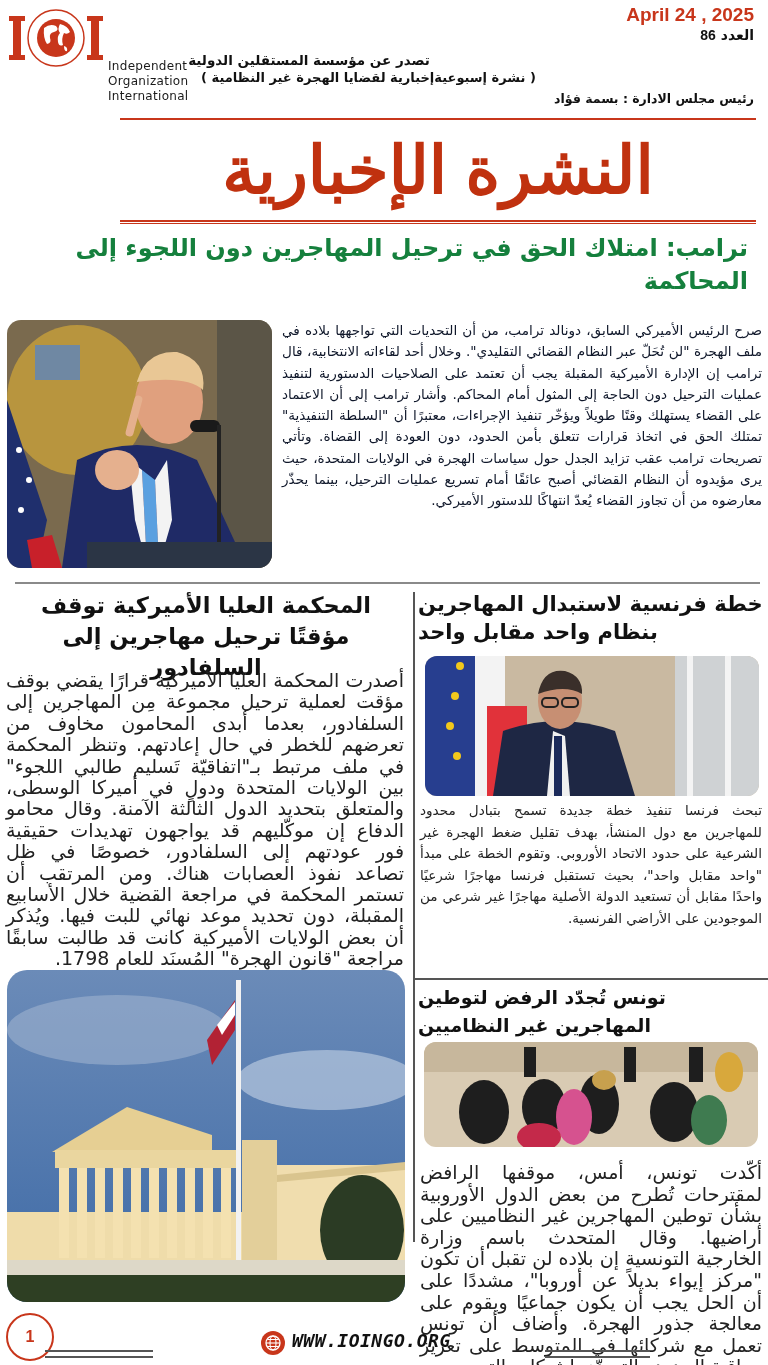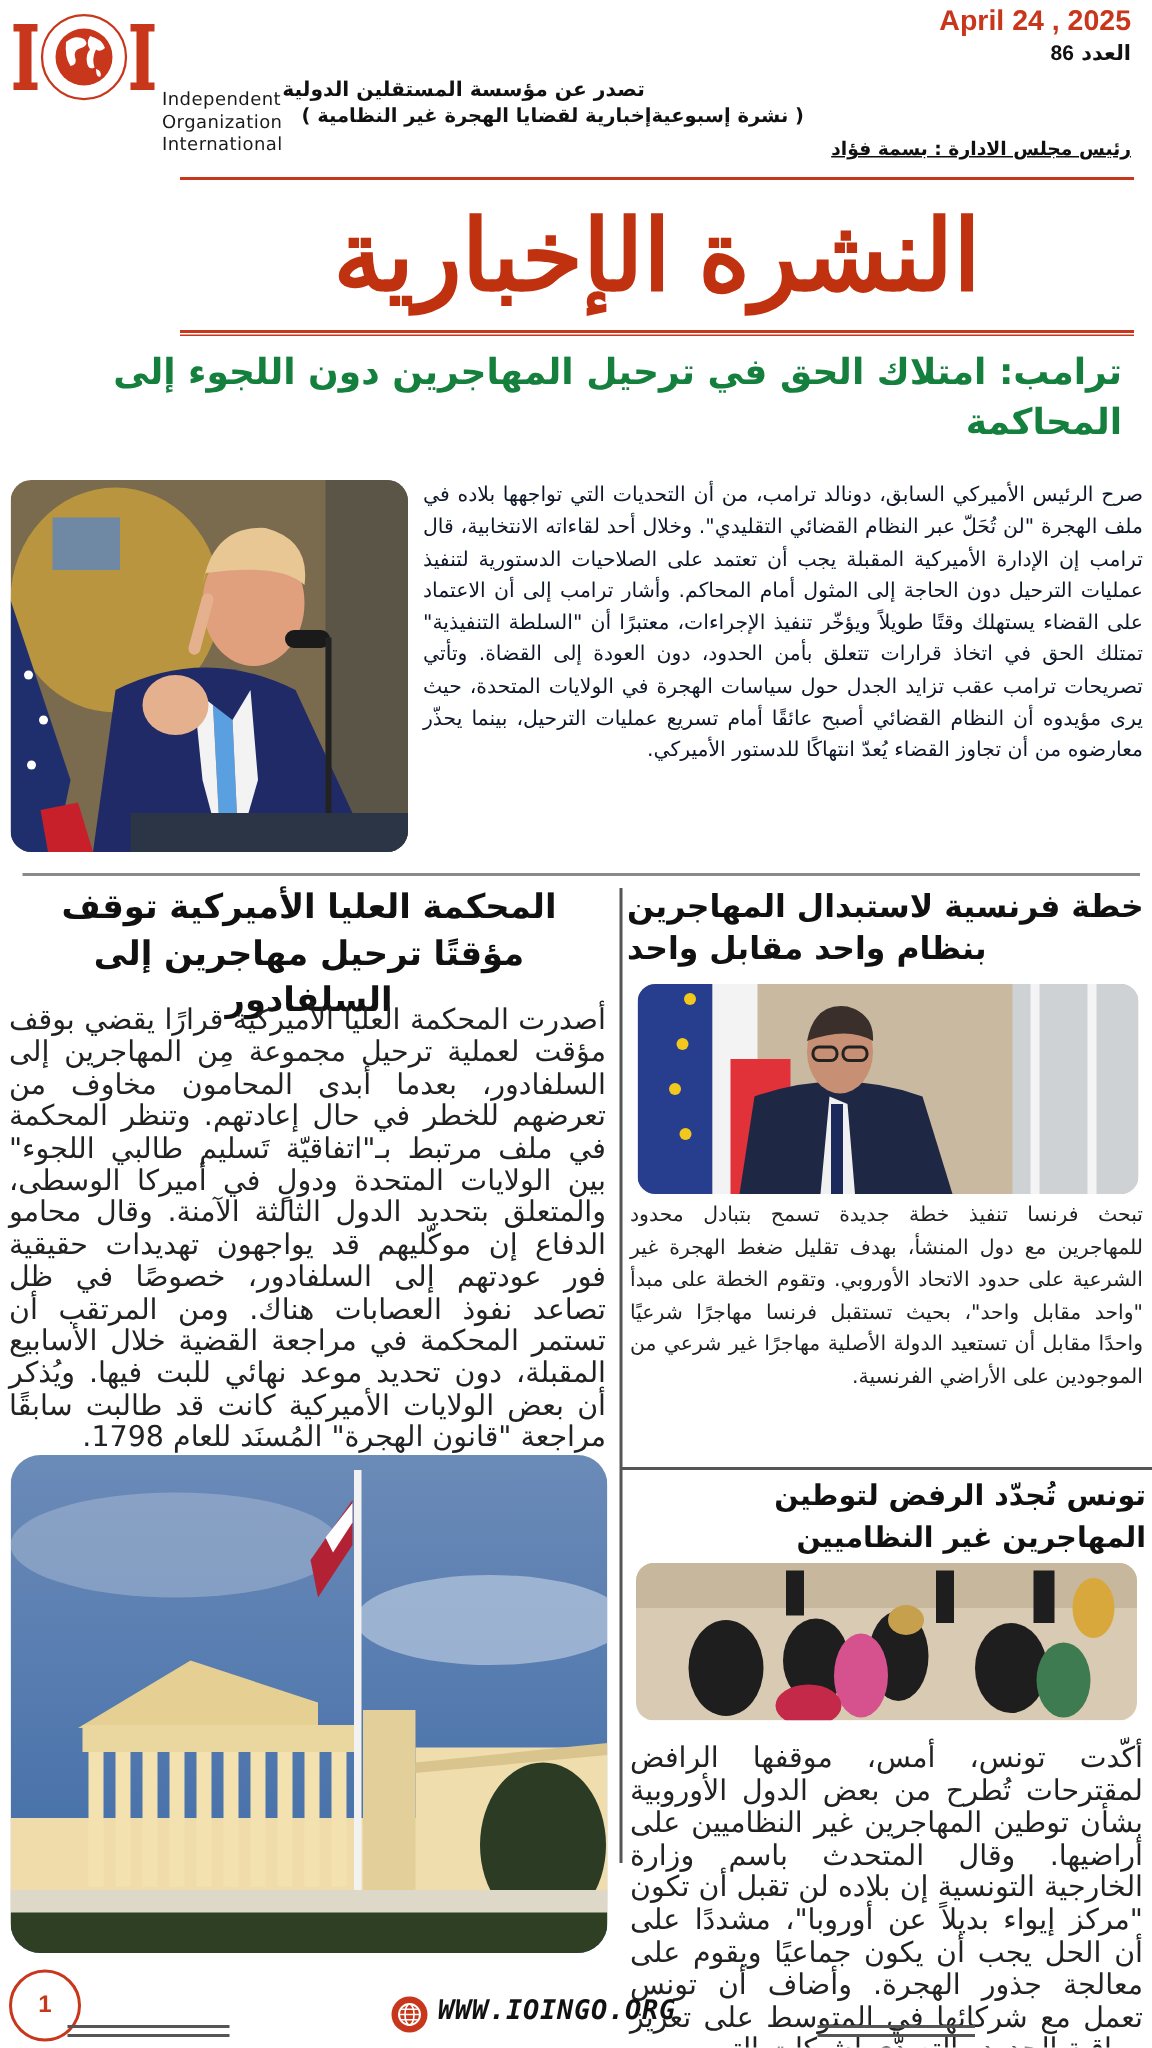--- a/index.html
+++ b/index.html
@@ -7,21 +7,21 @@
     body { position: relative; font-family: "DejaVu Sans", sans-serif; color: #111; }
 
     
     .logo { position: absolute; left: 6px; top: 8px; width: 100px; height: 60px; }
     .logo-text { position: absolute; left: 108px; top: 15px; font-family: "DejaVu Sans", sans-serif; font-size: 12px; line-height: 15px; color: #1a1a1a; letter-spacing: 0.3px; margin-top: 44px; }
     .date { position: absolute; right: 14px; top: 4px; font-family: "Liberation Sans", sans-serif; font-weight: bold; font-size: 19px; color: #c8361b; }
     .issue { position: absolute; right: 14px; top: 27px; font-family: "DejaVu Sans", sans-serif; font-weight: bold; font-size: 14px; color: #111; direction: rtl; }
     .issue .num { font-family: "Liberation Sans", sans-serif; }
     .publisher { position: absolute; left: 0; width: 768px; top: 52px; text-align: center; font-weight: bold; font-size: 13.5px; direction: rtl; padding-right: 150px; }
     .subtitle { position: absolute; left: 0; width: 768px; top: 70px; text-align: center; font-weight: bold; font-size: 13px; direction: rtl; padding-right: 31px; }
-    .chair { position: absolute; right: 14px; top: 91px; font-weight: bold; font-size: 12.5px; direction: rtl; text-decoration: underline; }
+    .chair { position: absolute; right: 14px; top: 91px; font-weight: bold; font-size: 12.5px; direction: rtl; }
 
     .rule-red { position: absolute; left: 120px; width: 636px; height: 2px; background: #c8361b; }
     .rule-red.top1 { top: 118px; }
     .rule-red.bot1 { top: 220px; }
     .rule-red.bot2 { top: 223px; height: 1px; }
 
     .masthead { position: absolute; left: 120px; width: 636px; top: 122px; height: 96px; text-align: center; direction: rtl; font-family: Liberation Sans, sans-serif; font-weight: bold; font-size: 66px; line-height: 96px; color: #c0310f; letter-spacing: 1px; }
 
     
     .lead-title { position: absolute; left: 20px; width: 728px; top: 232px; text-align: right; direction: rtl; font-weight: bold; font-size: 24px; line-height: 33px; color: #15803d; }
@@ -37,21 +37,21 @@
     .sc-title { position: absolute; left: 8px; width: 396px; top: 590px; text-align: center; direction: rtl; font-weight: bold; font-size: 22.5px; line-height: 31px; }
     .sc-body { position: absolute; left: 6px; width: 398px; top: 670px; direction: rtl; text-align: justify; font-size: 19px; line-height: 21.4px; color: #222; }
     .sc-img { position: absolute; left: 7px; top: 970px; width: 398px; height: 332px; border-radius: 20px; overflow: hidden; }
 
     
     .fr-title { position: absolute; left: 418px; width: 346px; top: 590px; text-align: left; direction: rtl; font-weight: bold; font-size: 21px; line-height: 28px; }
     .fr-img { position: absolute; left: 425px; top: 656px; width: 334px; height: 140px; border-radius: 12px; overflow: hidden; }
     .fr-body { position: absolute; left: 420px; width: 342px; top: 800px; direction: rtl; text-align: justify; font-size: 13.6px; line-height: 21.6px; color: #222; }
 
     
-    .tn-title { position: absolute; left: 418px; width: 346px; top: 983px; text-align: right; direction: rtl; font-weight: bold; font-size: 19px; line-height: 28px; }
+    .tn-title { position: absolute; left: 418px; width: 346px; top: 983px; text-align: left; direction: rtl; font-weight: bold; font-size: 19px; line-height: 28px; }
     .tn-img { position: absolute; left: 424px; top: 1042px; width: 334px; height: 105px; border-radius: 12px; overflow: hidden; }
     .tn-body { position: absolute; left: 420px; width: 342px; top: 1162px; direction: rtl; text-align: justify; font-size: 19px; line-height: 21.6px; color: #222; }
 
     
     .page-num { position: absolute; left: 6px; top: 1313px; width: 48px; height: 48px; border: 2px solid #c8361b; border-radius: 50%; text-align: center; line-height: 44px; font-family: "Liberation Sans", sans-serif; font-weight: bold; font-size: 16px; color: #c8361b; }
     .foot-line { position: absolute; height: 1.5px; background: #555; }
     .fl1 { left: 45px; width: 108px; top: 1350px; }
     .fl2 { left: 45px; width: 108px; top: 1356px; }
     .fl3 { left: 545px; width: 105px; top: 1350px; }
     .fl4 { left: 545px; width: 105px; top: 1356px; }

